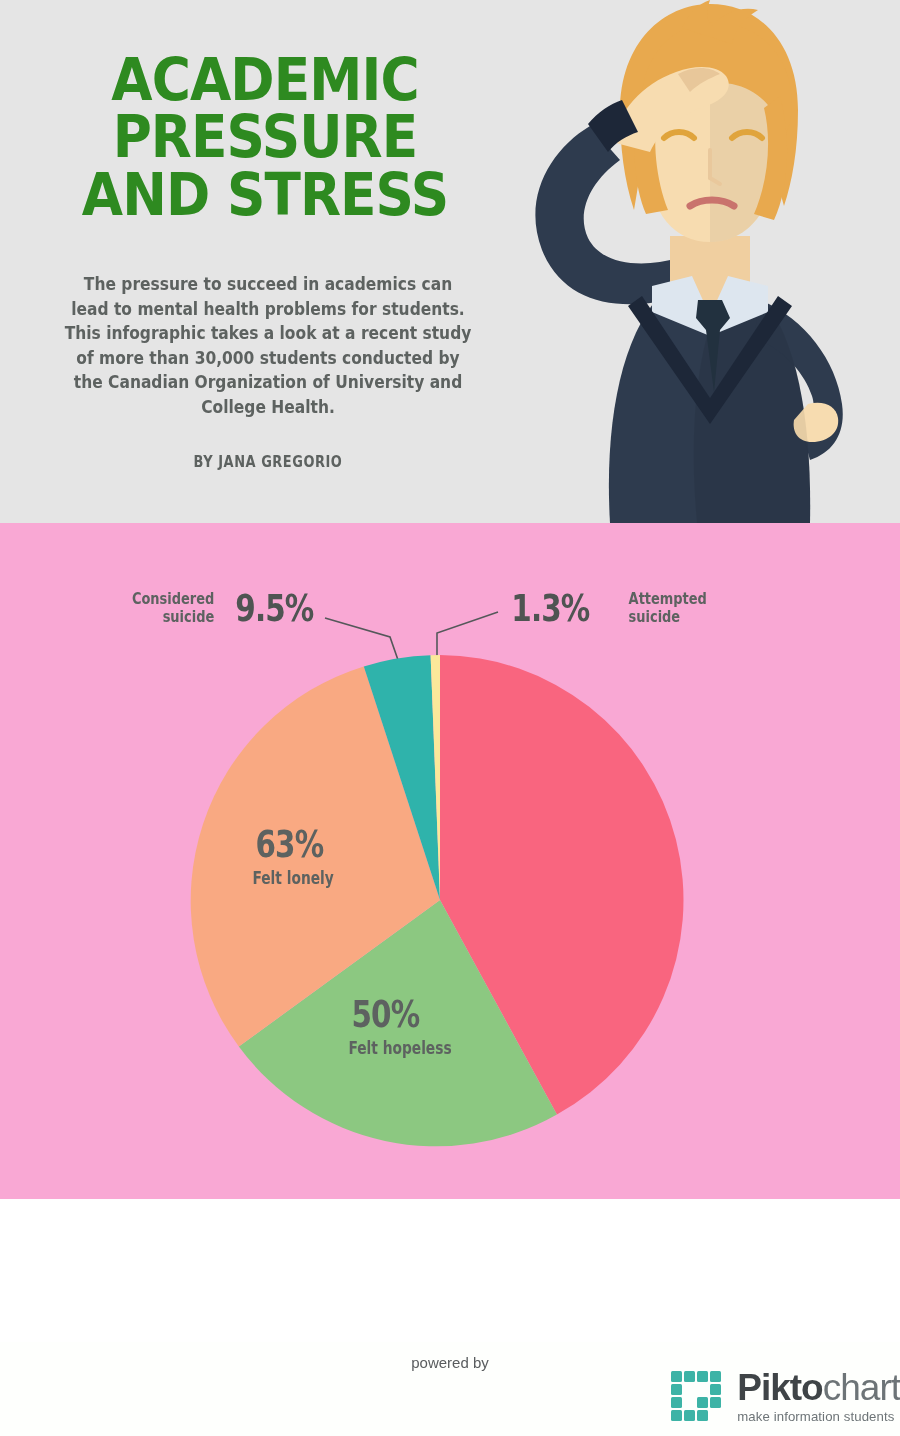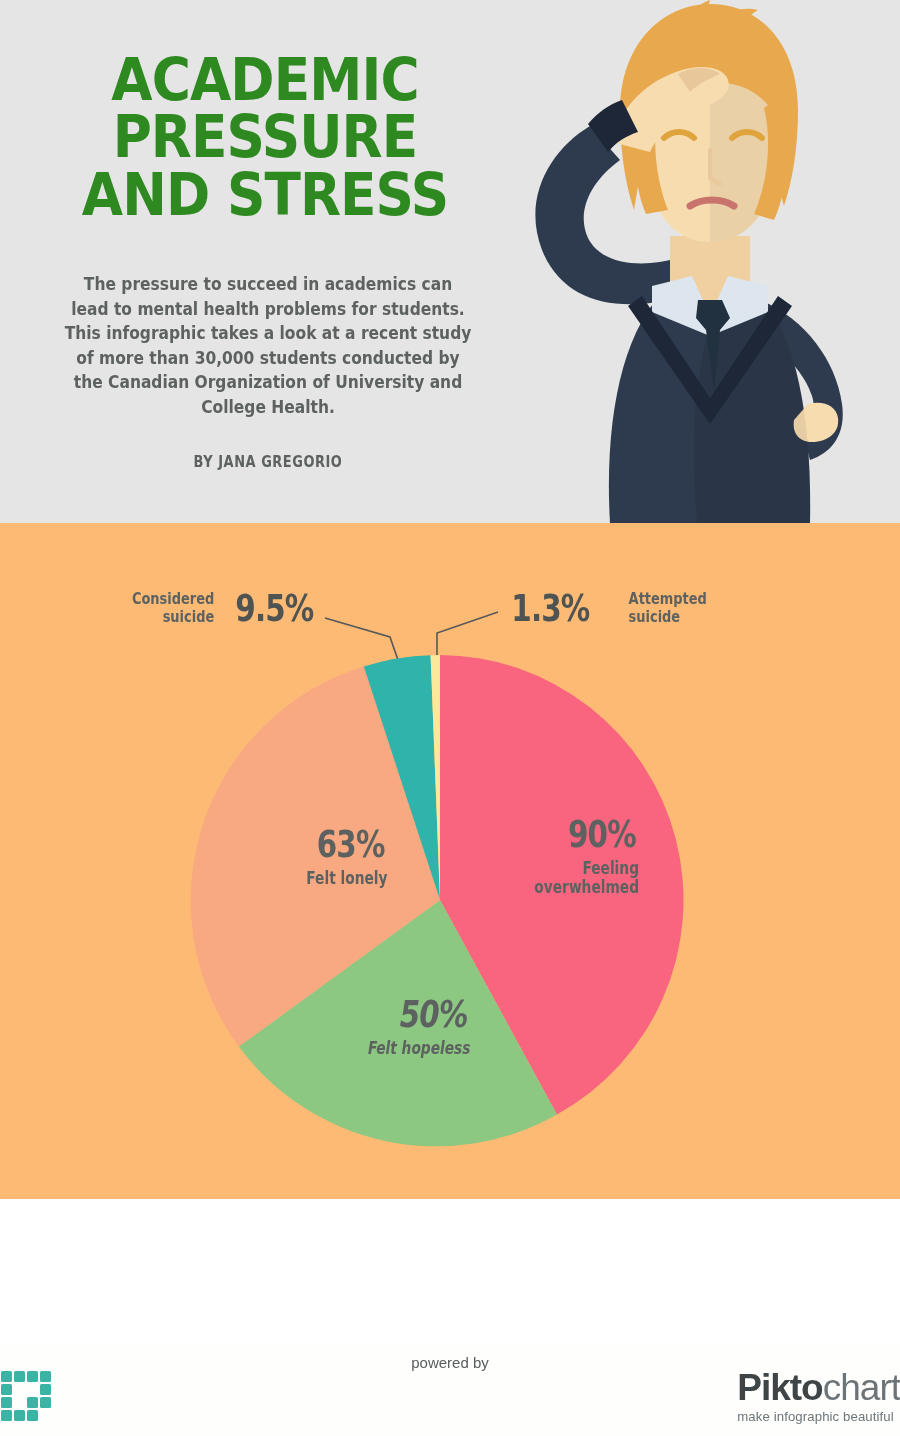--- a/index.html
+++ b/index.html
@@ -40,40 +40,40 @@
     color:#5d6260;text-align:center;
     font-family:"DejaVu Sans Condensed","Liberation Sans", sans-serif;
     font-size:16px;font-weight:bold;letter-spacing:.6px;
     transform:scaleX(0.9);transform-origin:center top;
   }
   .illustration{position:absolute;left:492px;top:0px;width:408px;height:523px;}
 
   
   .chart-area{
     position:absolute;left:0;top:523px;width:900px;height:676px;
-    background:#fdba74;
+    background:#f9a8d4;
   }
   .pie-svg{position:absolute;left:0;top:0;width:900px;height:676px;}
 
   .callout-left{position:absolute;left:120px;top:66px;width:200px;text-align:right;display:flex;align-items:center;justify-content:flex-end;gap:10px;}
   .callout-right{position:absolute;left:505px;top:66px;width:230px;display:flex;align-items:center;gap:27px;}
 
   .cal-name{
     color:#5d6260;font-size:16px;line-height:1.12;font-weight:bold;
     font-family:"DejaVu Sans Condensed","Liberation Sans", sans-serif;
     transform:scaleX(0.9);
   }
   .cal-name.r{text-align:left;}
   .cal-pct{
     color:#4f5452;font-size:38px;font-weight:bold;line-height:1;
     font-family:"DejaVu Sans Condensed","Liberation Sans", sans-serif;
     transform:scaleX(0.86);letter-spacing:-1px;
   }
 
-  .slice-label{position:absolute;text-align:right;color:#5d6260;}
+  .slice-label{position:absolute;text-align:left;color:#5d6260;}
   .slice-pct{
     font-size:38px;font-weight:bold;line-height:1;letter-spacing:-1px;
     font-family:"DejaVu Sans Condensed","Liberation Sans", sans-serif;
     transform:scaleX(0.86);
   }
   .slice-name{
     font-size:17px;font-weight:bold;line-height:1.1;margin-top:6px;
     font-family:"DejaVu Sans Condensed","Liberation Sans", sans-serif;
     transform:scaleX(0.9);
   }
@@ -99,21 +99,21 @@
 
   
   .footer{
     position:absolute;left:0;top:1342px;width:900px;height:94px;background:#fefffd;
   }
   .powered{
     position:absolute;left:0;top:12px;width:900px;text-align:center;
     color:#595c5e;font-size:15px;
     font-family:"Liberation Sans", sans-serif;
   }
-  .logo-wrap{position:absolute;left:0;top:28px;width:900px;display:flex;justify-content:space-between;align-items:flex-start;gap:11px;}
+  .logo-wrap{position:absolute;left:0;top:28px;width:900px;display:flex;justify-content:flex-end;align-items:flex-start;gap:11px;}
   .logo-text{display:flex;flex-direction:column;line-height:1;}
   .logo-word{font-size:37px;line-height:.95;letter-spacing:-1px;font-family:"Liberation Sans", sans-serif;}
   .logo-word .b{font-weight:bold;color:#3f4447;}
   .logo-word .l{font-weight:normal;color:#6d7477;}
   .logo-tag{font-size:13.2px;color:#6d7477;margin-top:5px;font-family:"Liberation Sans", sans-serif;letter-spacing:.1px;}
 </style>
 </head>
 <body>
 
 <div id="infographic">
@@ -198,26 +198,22 @@
     <div class="callout-left">
       <div class="cal-name">Considered suicide</div>
       <div class="cal-pct">9.5%</div>
     </div>
 
     <div class="callout-right">
       <div class="cal-pct">1.3%</div>
       <div class="cal-name r">Attempted suicide</div>
     </div>
 
-    <div class="slice-label" style="left:487px;top:292px;width:160px;">
-      <div class="slice-pct">90%</div>
-      <div class="slice-name">Feeling overwhelmed</div>
-    </div>
-
-    <div class="slice-label" style="left:328px;top:472px;width:150px;font-style:italic;">
+
+    <div class="slice-label" style="left:341px;top:472px;width:150px;">
       <div class="slice-pct">50%</div>
       <div class="slice-name">Felt hopeless</div>
     </div>
 
     <div class="slice-label" style="left:245px;top:302px;width:150px;">
       <div class="slice-pct">63%</div>
       <div class="slice-name">Felt lonely</div>
     </div>
   </div>
 
@@ -238,18 +234,18 @@
           <rect x="40" y="27" width="11" height="11" rx="1.5"></rect>
           <rect x="1" y="40" width="11" height="11" rx="1.5"></rect>
           <rect x="14" y="40" width="11" height="11" rx="1.5"></rect>
           <rect x="27" y="40" width="11" height="11" rx="1.5"></rect>
         </g>
       </svg>
       <div class="logo-text">
         <div class="logo-word">
           <span class="b">Pikto</span><span class="l">chart</span>
         </div>
-        <div class="logo-tag">make infographic beautiful</div>
+        <div class="logo-tag">make information students</div>
       </div>
     </div>
   </div>
 
 </div>
 
 </body></html>

